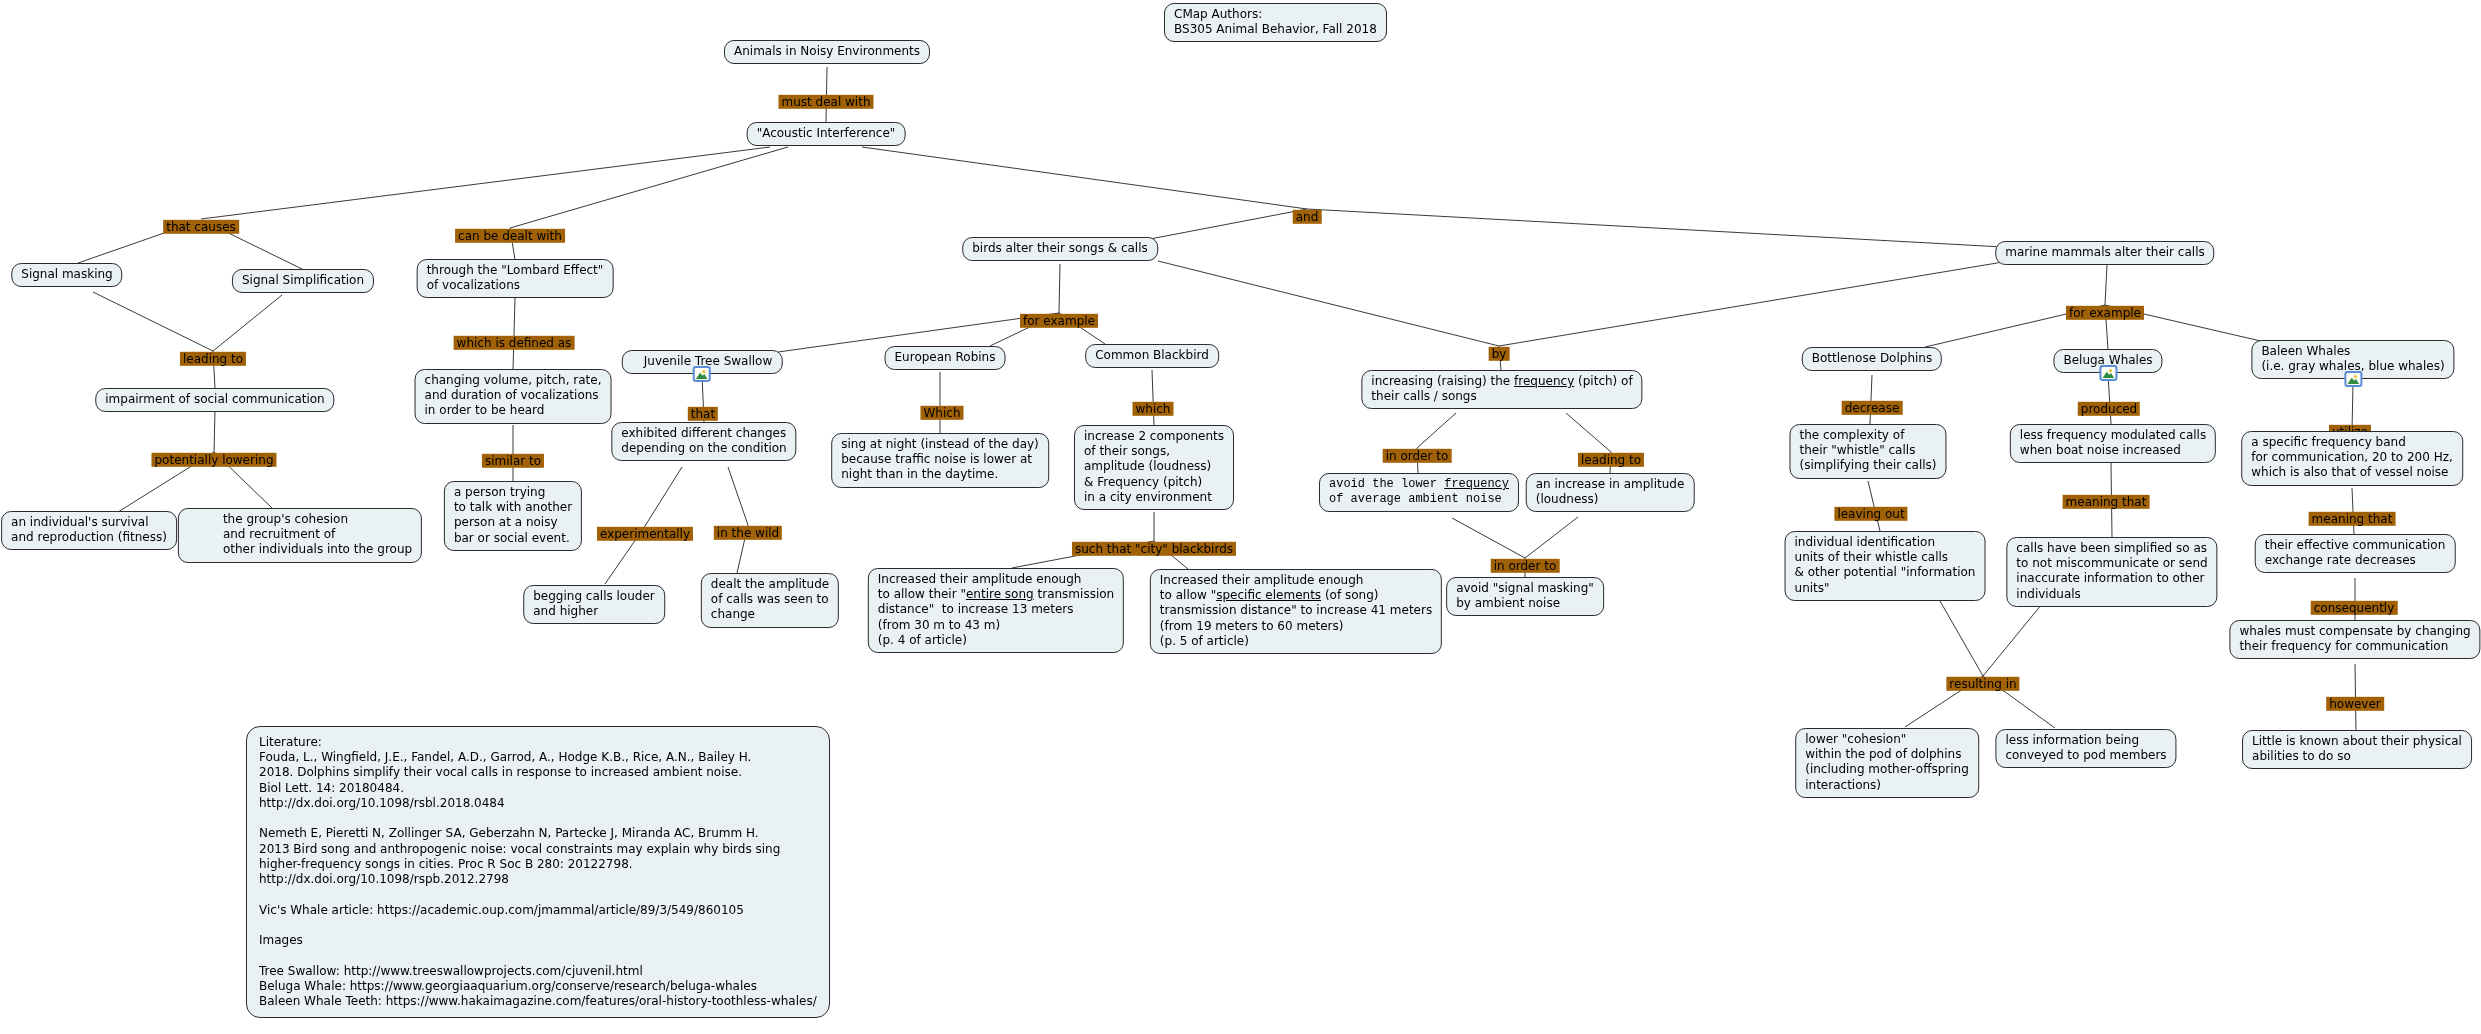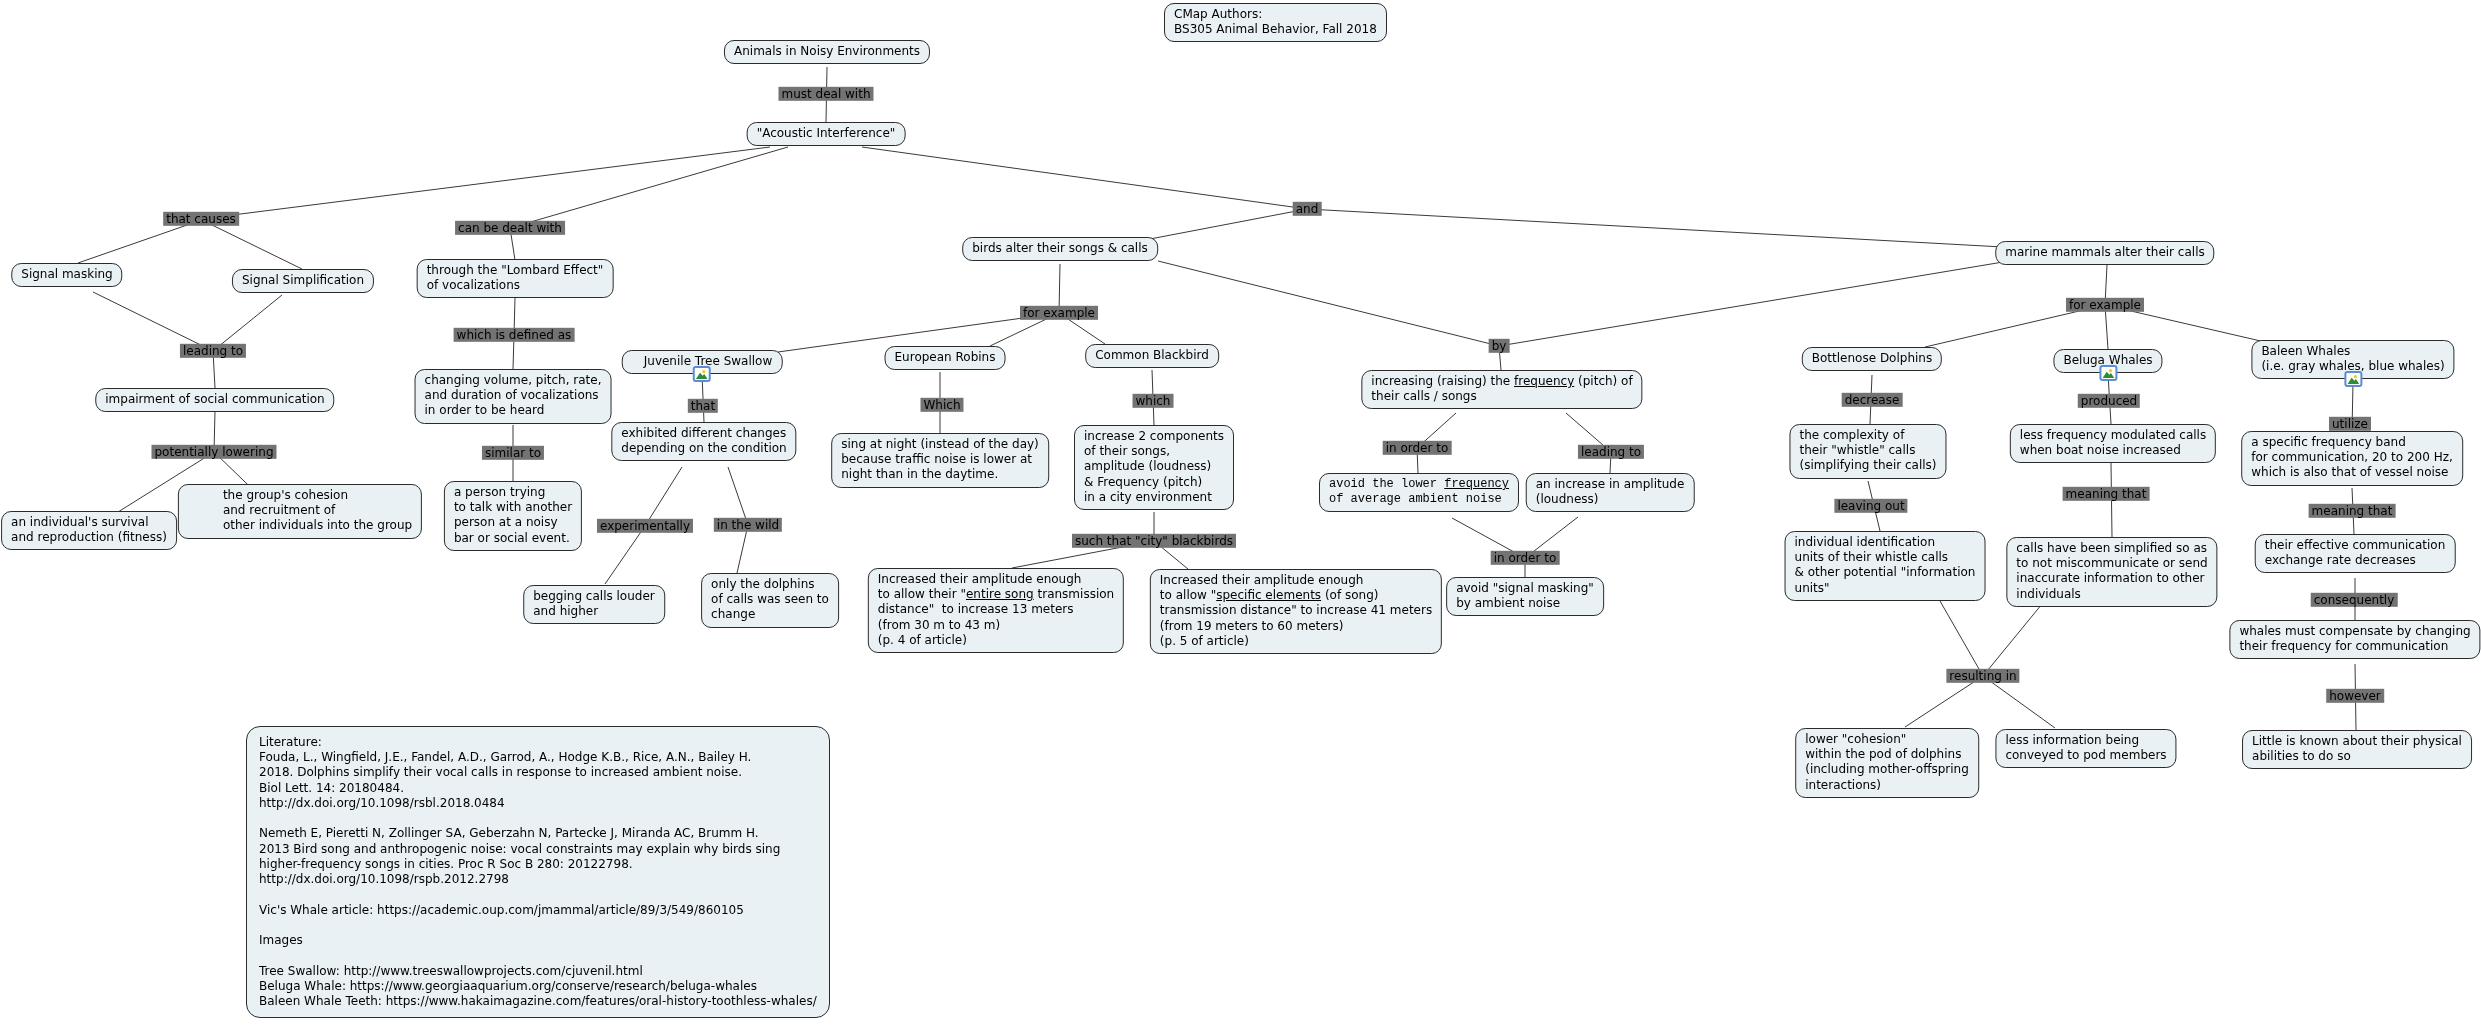--- a/index.html
+++ b/index.html
@@ -4,22 +4,22 @@
 <style>
   html, body { margin:0; padding:0; background:#ffffff; }
   #map {
     position:relative; width:2481px; height:1034px; overflow:hidden;
     font-family:"DejaVu Sans","Liberation Sans",sans-serif; background:#ffffff;
   }
   #edges { position:absolute; left:0; top:0; z-index:0; }
   #edges line { stroke:#3a3a3a; stroke-width:1; }
   .label {
     position:absolute; transform:translate(-50%,-50%); z-index:1;
-    background:#737373; padding:0 3px; white-space:nowrap;
-    font-size:12px; color:#000; line-height:1.2;
+    background:#a16207; padding:0 3px; white-space:nowrap;
+    font-size:12px; color:#000; line-height:1.2;margin-top:8px;
   }
   .node {
     position:absolute; transform:translateX(-50%); z-index:2;
     background:#e9f1f5; border:1px solid #2b2b2b; border-radius:10px;
     padding:3px 9px 4px 9px; font-size:12px; line-height:1.27; color:#000;
     white-space:pre; text-align:left; box-sizing:border-box;
   }
   .node.left-anchor { transform:none; }
   .node.big-box { border-radius:14px; padding:8px 12px; }
   .res-icon {
@@ -130,42 +130,42 @@
   <div id="nodes">
       <div class="node" style="left: 827px; top: 40px;">Animals in Noisy Environments</div>
       <div class="node left-anchor" style="left: 1164px; top: 3px;">CMap Authors:
 BS305 Animal Behavior, Fall 2018</div>
       <div class="node" style="left: 826px; top: 122px;">"Acoustic Interference"</div>
       <div class="node" style="left: 67px; top: 263px;">Signal masking</div>
       <div class="node" style="left: 303px; top: 269px;">Signal Simplification</div>
       <div class="node" style="left: 215px; top: 388px;">impairment of social communication</div>
       <div class="node" style="left: 89px; top: 511px;">an individual's survival
 and reproduction (fitness)</div>
-      <div class="node" style="left: 300px; top: 484px; padding-left: 44px;">the group's cohesion
+      <div class="node" style="left: 300px; top: 508px; padding-left: 44px;">the group's cohesion
 and recruitment of
 other individuals into the group</div>
       <div class="node" style="left: 515px; top: 259px;">through the "Lombard Effect"
 of vocalizations</div>
       <div class="node" style="left: 513px; top: 369px;">changing volume, pitch, rate,
 and duration of vocalizations
 in order to be heard</div>
       <div class="node" style="left: 513px; top: 481px;">a person trying
 to talk with another
 person at a noisy
 bar or social event.</div>
       <div class="node" style="left: 702px; top: 350px; padding-left: 21px;">Juvenile Tree Swallow<span class="res-icon"><svg viewBox="0 0 14 12" width="12" height="10">
             <rect width="14" height="12" fill="#fdfdf3"></rect>
             <circle cx="9.5" cy="3.2" r="1.9" fill="#f2c33c"></circle>
             <path d="M0 12 L5 4.5 L8 8 L10 6 L14 12 Z" fill="#2e8b3d"></path>
           </svg></span></div>
       <div class="node" style="left: 704px; top: 422px;">exhibited different changes
 depending on the condition</div>
       <div class="node" style="left: 594px; top: 585px;">begging calls louder
 and higher</div>
-      <div class="node" style="left: 770px; top: 573px;">only the dolphins
+      <div class="node" style="left: 770px; top: 573px;">dealt the amplitude
 of calls was seen to
 change</div>
       <div class="node" style="left: 945px; top: 346px;">European Robins</div>
       <div class="node" style="left: 940px; top: 433px;">sing at night (instead of the day)
 because traffic noise is lower at
 night than in the daytime.</div>
       <div class="node" style="left: 1152px; top: 344px;">Common Blackbird</div>
       <div class="node" style="left: 1154px; top: 425px;">increase 2 components
 of their songs,
 amplitude (loudness)

